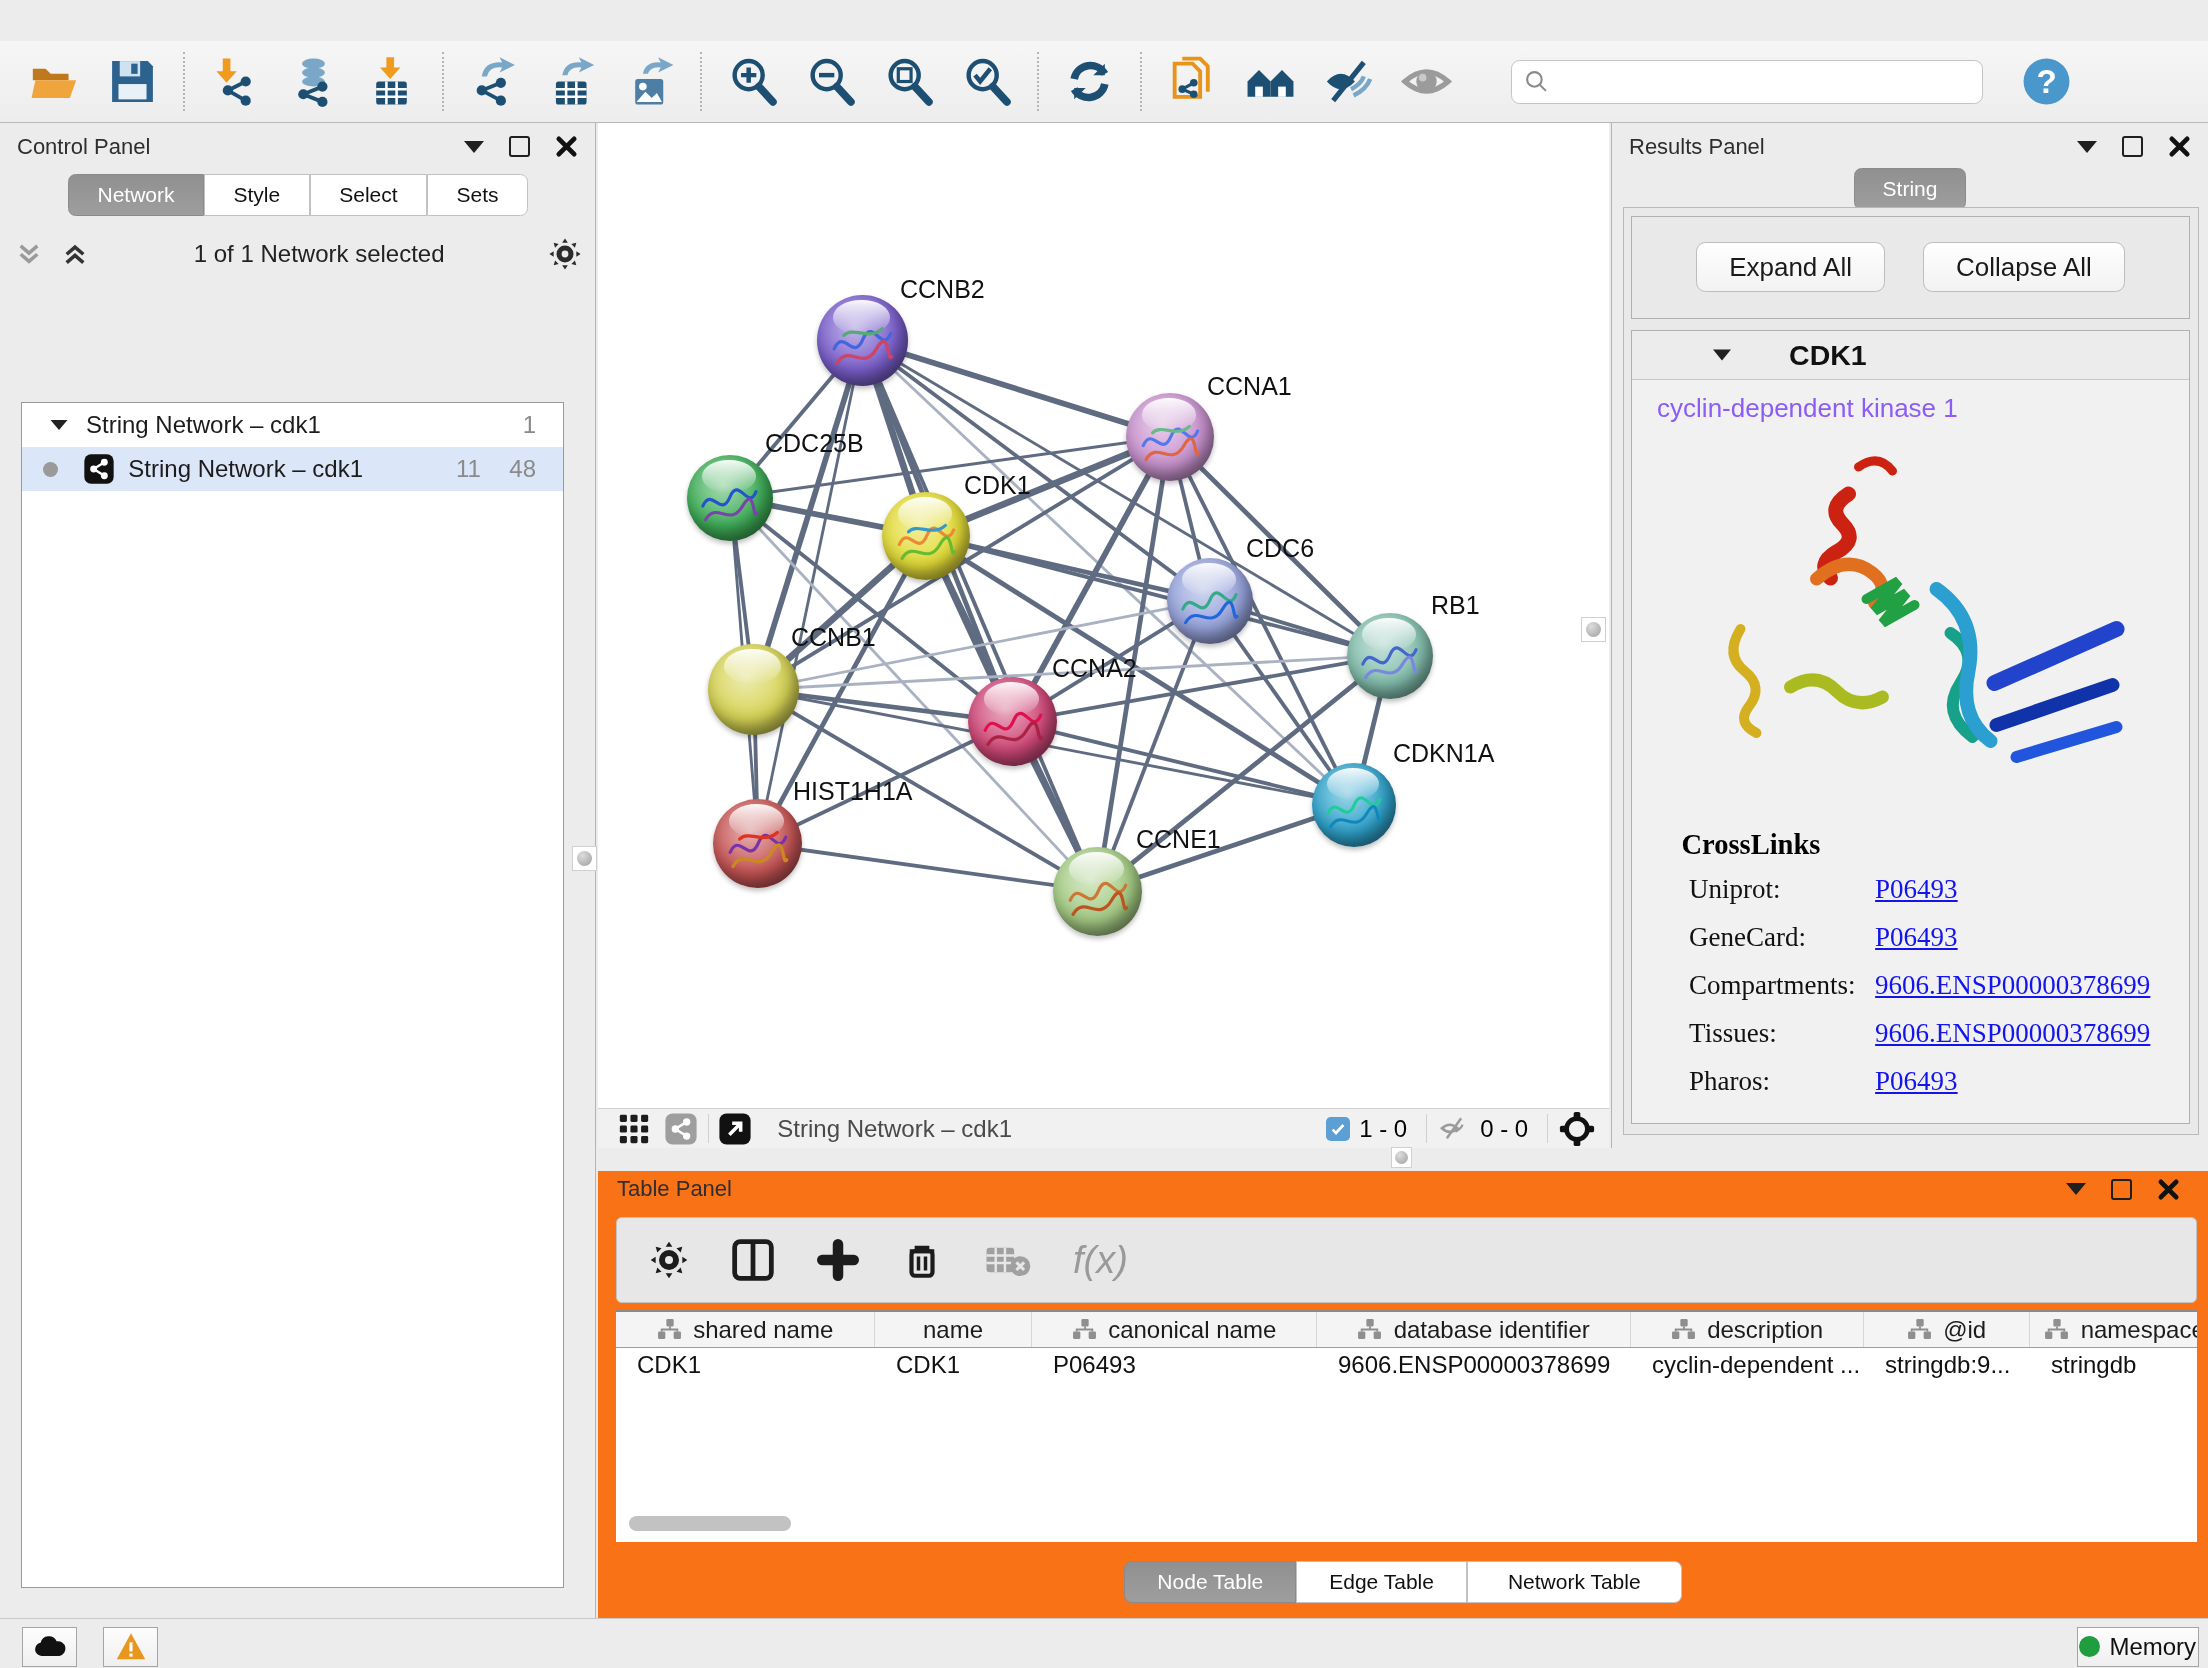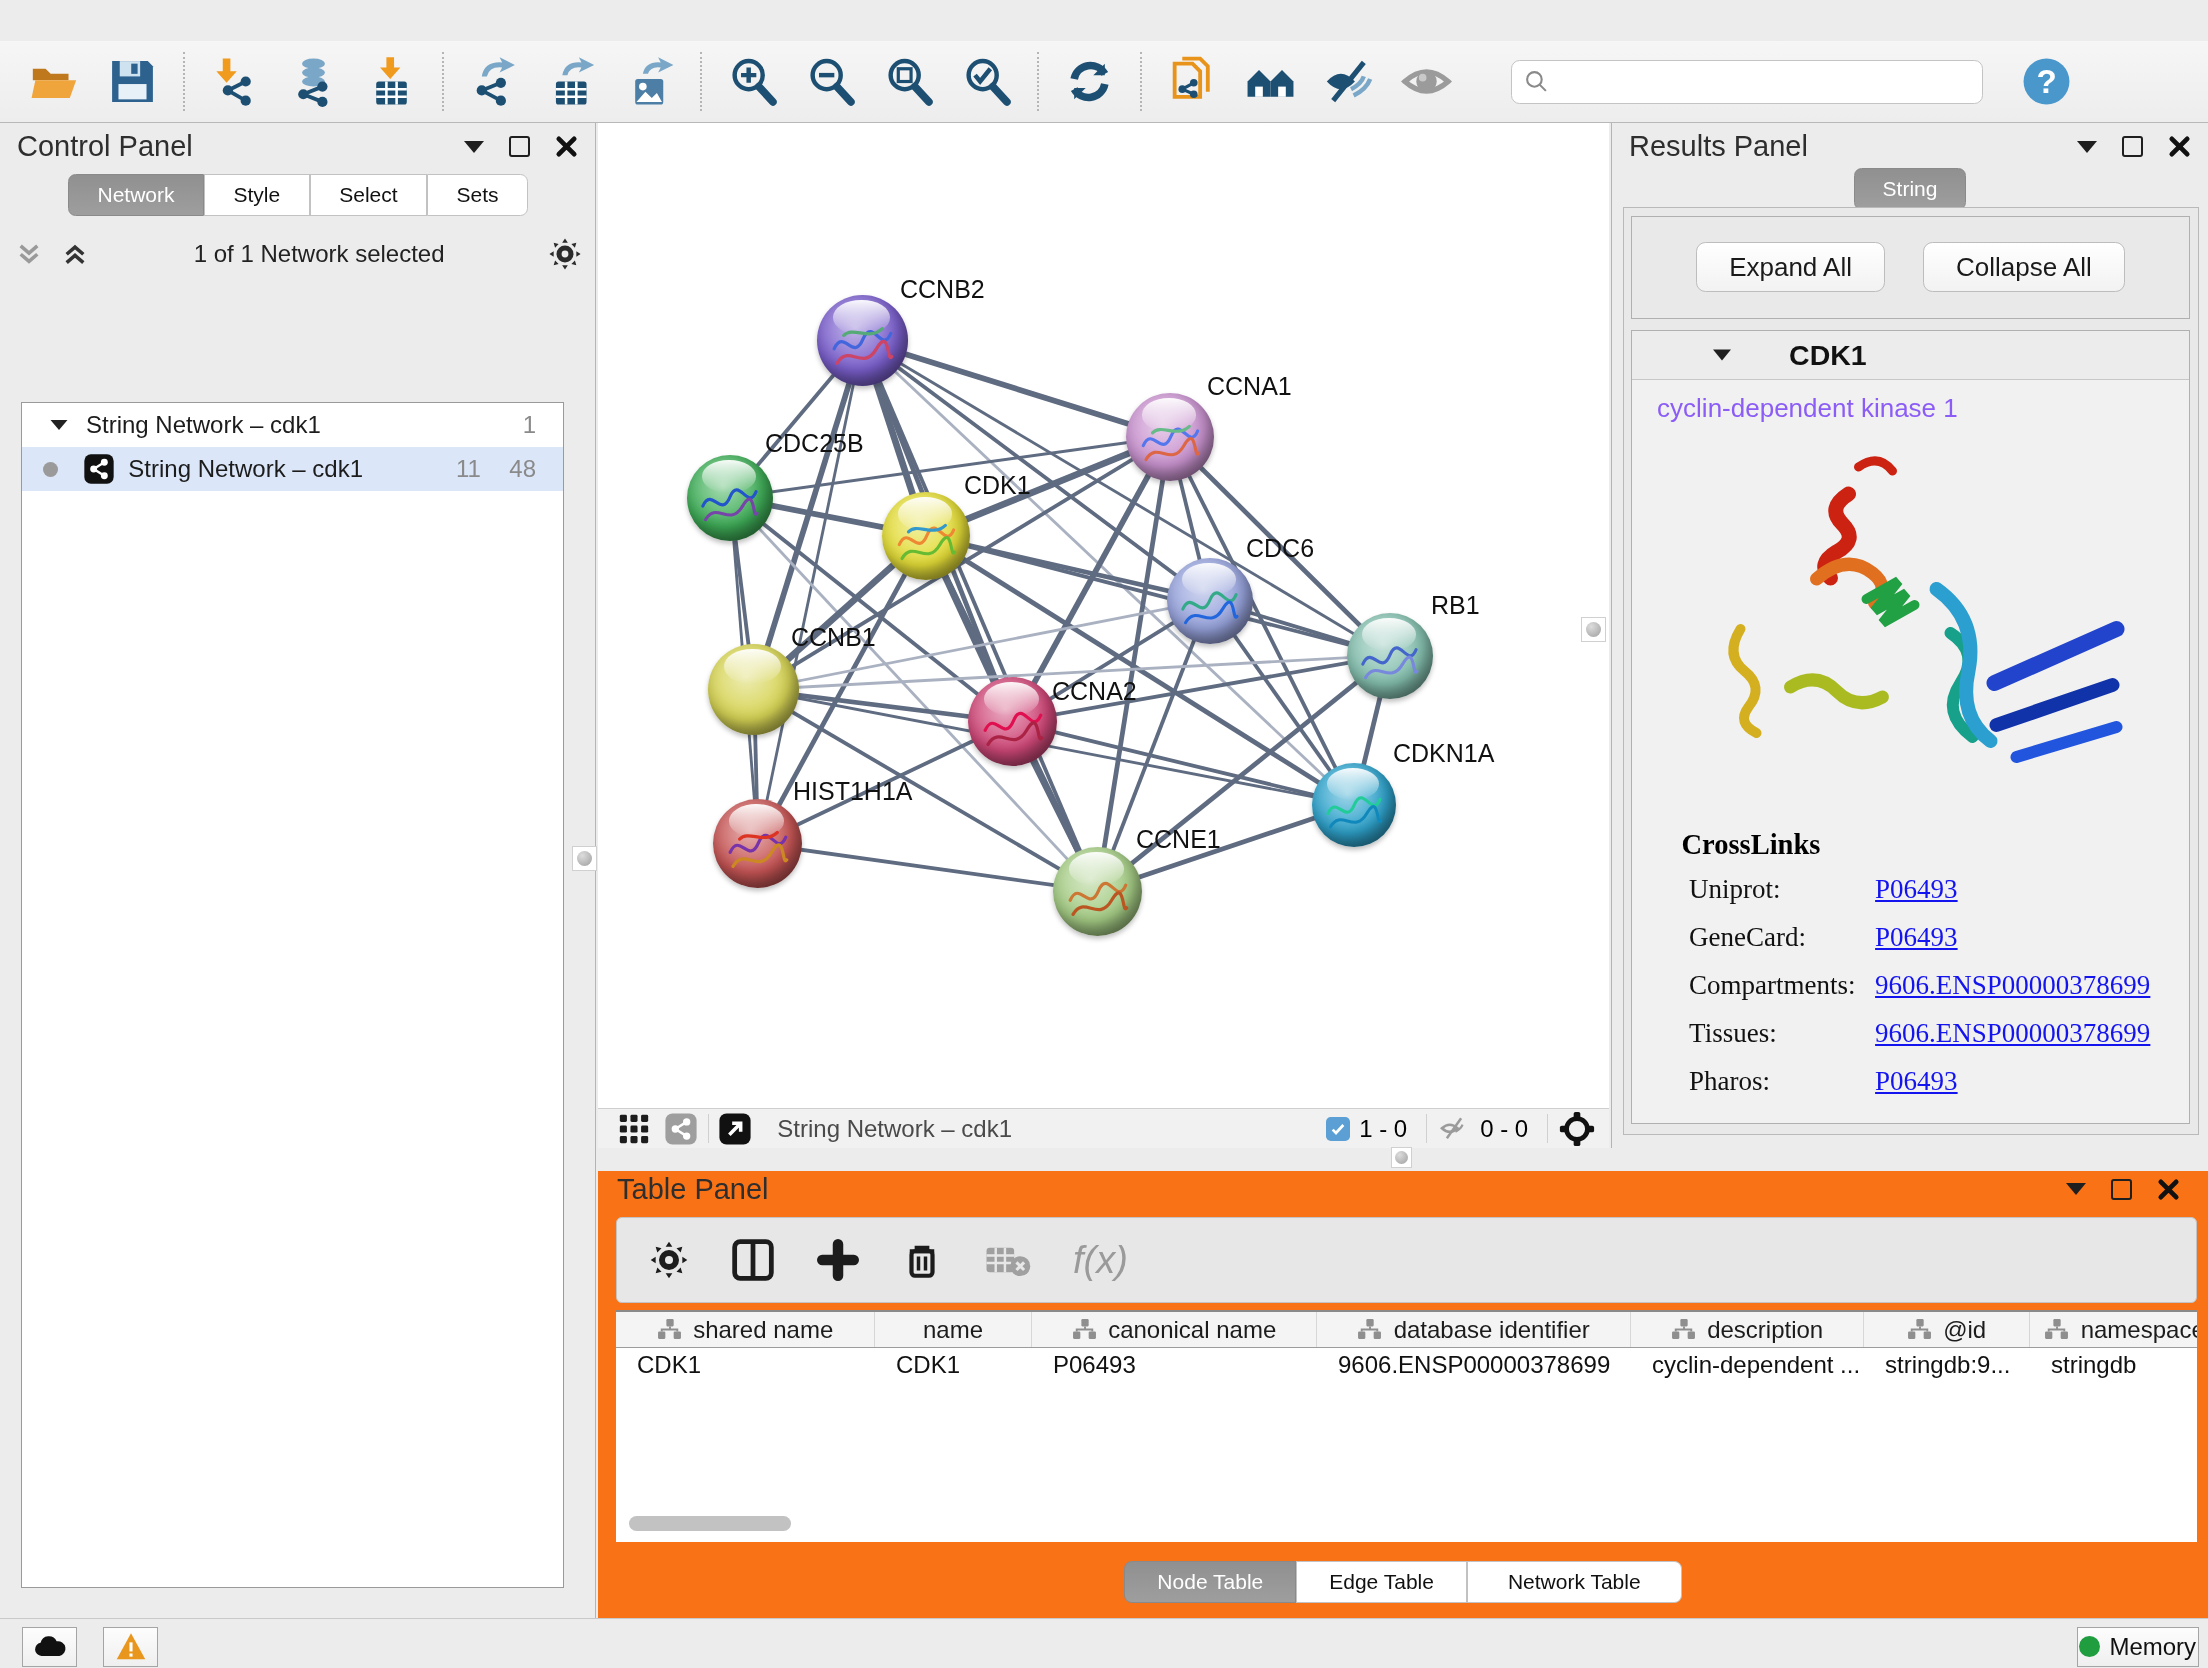--- a/index.html
+++ b/index.html
@@ -21,21 +21,21 @@
     display:flex; align-items:center; }
   .tbico { width:59px; height:59px; margin:0 9.5px; display:flex; align-items:center; justify-content:center; cursor:default; }
   .tbsep { height:59px; border-left:2.9px dotted #b5b5b5; margin:0 11.4px; }
   .searchbox { margin-left:46px; width:472px; height:44px; background:#fff; border:1.9px solid #c4c4c4;
     border-radius:8.6px; display:flex; align-items:center; padding-left:11.4px; }
   .searchbox input { border:none; outline:none; font-size:23px; width:409px; background:transparent; }
   .helpbtn { margin-left:34px; }
 
   
   .panel-head { height:36px; display:flex; align-items:center; }
-  .panel-title { font-size:29px; color:#2e2e2e; }
+  .panel-title { font-size:22px; color:#2e2e2e; }
   .head-icons { display:flex; align-items:center; gap:25px; margin-left:auto; }
   .tri-down { width:0; height:0; border-left:10.5px solid transparent; border-right:10.5px solid transparent; border-top:12.4px solid #1f1f1f; }
   .sq { width:21px; height:21px; border:2.9px solid #1f1f1f; border-radius:2.9px; }
   .xic { font-size:25px; font-weight:bold; color:#111; line-height:1; }
 
   .tabbtn { height:42px; display:flex; align-items:center; justify-content:center; font-size:21px;
     background:#fff; border:1px solid #c2c2c2; color:#111; }
   .tabbtn.sel { background:linear-gradient(#909090,#9e9e9e); color:#fff; border-color:#8a8a8a; }
   .tabbtn:first-child { border-radius:7.6px 0 0 7.6px; }
   .tabbtn:last-child { border-radius:0 7.6px 7.6px 0; }
@@ -443,21 +443,21 @@
         </div>
         <div class="net-label" style="left: 833px; top: 468px;">RB1</div>
         <div class="net-node" style="left: 110px; top: 521px; width: 91px; height: 91px; background: radial-gradient(circle at 42% 36%, rgb(237, 236, 179) 0%, rgb(214, 212, 85) 55%, rgb(118, 117, 47) 100%);"></div>
         <div class="net-label" style="left: 193px; top: 500px;">CCNB1</div>
         <div class="net-node" style="left: 370px; top: 554px; width: 89px; height: 89px; background: radial-gradient(circle at 42% 36%, rgb(233, 173, 194) 0%, rgb(207, 72, 120) 55%, rgb(114, 40, 66) 100%);">
           <svg width="67" height="49" viewBox="0 0 70 52">
             <path d="M6,30 C16,8 26,44 36,20 S56,36 65,14" stroke="#e01050" stroke-width="3.4" fill="none" stroke-linecap="round"></path>
             <path d="M9,45 C21,24 36,54 50,30 S61,46 66,38" stroke="#aa2244" stroke-width="3.4" fill="none" stroke-linecap="round"></path>
           </svg>
         </div>
-        <div class="net-label" style="left: 454px; top: 531px; margin-top: 23px;">CCNA2</div>
+        <div class="net-label" style="left: 454px; top: 531px;">CCNA2</div>
         <div class="net-node" style="left: 714px; top: 640px; width: 84px; height: 84px; background: radial-gradient(circle at 42% 36%, rgb(161, 214, 232) 0%, rgb(47, 163, 204) 55%, rgb(26, 90, 112) 100%);">
           <svg width="63" height="46" viewBox="0 0 70 52">
             <path d="M6,30 C16,8 26,44 36,20 S56,36 65,14" stroke="#22cc99" stroke-width="3.4" fill="none" stroke-linecap="round"></path>
             <path d="M9,45 C21,24 36,54 50,30 S61,46 66,38" stroke="#1188bb" stroke-width="3.4" fill="none" stroke-linecap="round"></path>
           </svg>
         </div>
         <div class="net-label" style="left: 795px; top: 616px;">CDKN1A</div>
         <div class="net-node" style="left: 115px; top: 676px; width: 89px; height: 89px; background: radial-gradient(circle at 42% 36%, rgb(230, 179, 179) 0%, rgb(199, 85, 85) 55%, rgb(109, 47, 47) 100%);">
           <svg width="67" height="49" viewBox="0 0 70 52">
             <path d="M6,30 C16,8 26,44 36,20 S56,36 65,14" stroke="#7733aa" stroke-width="3.4" fill="none" stroke-linecap="round"></path>

